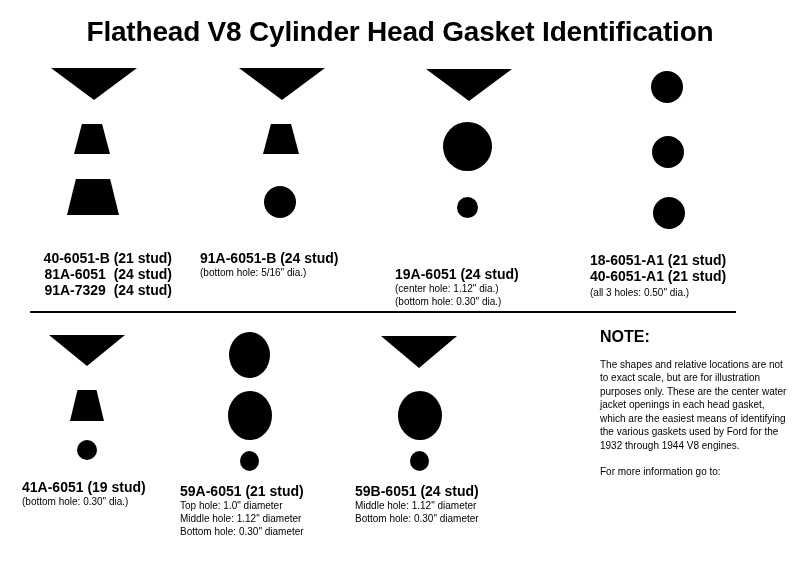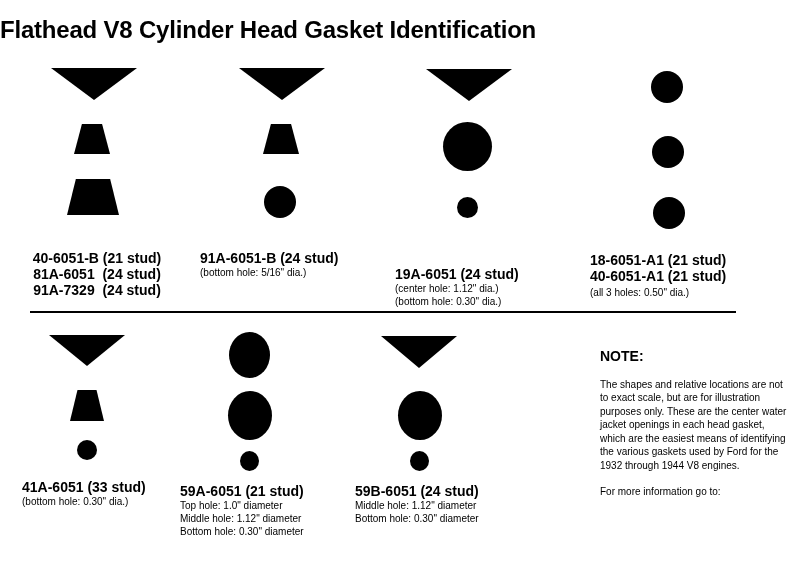--- a/index.html
+++ b/index.html
@@ -1,40 +1,40 @@
 <!DOCTYPE html>
 <html><head>
 <meta charset="utf-8">
 <style>
   html, body { margin:0; padding:0; background:#ffffff; }
   body { width:800px; height:564px; position:relative; overflow:hidden; font-family:"Liberation Sans", sans-serif; color:#000; }
-  .title { position:absolute; top:16px; left:0; width:800px; text-align:left; font-weight:bold; font-size:24px; letter-spacing:-0.2px; }
+  .title { position:absolute; top:16px; left:0; width:800px; text-align:center; font-weight:bold; font-size:28px; letter-spacing:-0.2px; }
   .tri { position:absolute; width:0; height:0; border-style:solid; border-color:#000 transparent transparent transparent; }
   .trap { position:absolute; background:#000; }
   .circ { position:absolute; background:#000; border-radius:50%; }
   .label { position:absolute; }
   .pn { font-weight:bold; font-size:14px; line-height:16px; white-space:pre; }
   .sub { font-size:10px; line-height:13px; white-space:pre; }
   .divider { position:absolute; left:30px; top:311px; width:706px; height:2px; background:#000; }
   .note { position:absolute; left:600px; top:330px; width:190px; font-size:10px; line-height:13.5px; }
-  .note-title { font-weight:bold; font-size:14px; margin-bottom:14px;margin-top:20px; }
+  .note-title { font-weight:bold; font-size:16px; margin-bottom:14px; }
   .note-body { margin-bottom:13px; }
   .note-link { font-weight:bold; font-style:italic; margin-top:8px; }
 </style>
 </head>
 <body>
 
 <div class="title">Flathead V8 Cylinder Head Gasket Identification</div>
 
 <div>
   <div class="tri" style="left:51px;top:68px;border-width:32px 43px 0 43px;"></div>
   <div class="trap" style="left:74px;top:124px;width:36px;height:30px;clip-path:polygon(22% 0,78% 0,100% 100%,0 100%);"></div>
   <div class="trap" style="left:67px;top:179px;width:52px;height:36px;clip-path:polygon(17% 0,83% 0,100% 100%,0 100%);"></div>
 </div>
-<div class="label" style="left:22px;top:250px;width:150px;text-align:center;">
+<div class="label" style="left:22px;top:250px;width:150px;text-align:right;">
   <div class="pn">40-6051-B (21 stud)</div>
   <div class="pn">81A-6051  (24 stud)</div>
   <div class="pn">91A-7329  (24 stud)</div>
 </div>
 
 <div>
   <div class="tri" style="left:239px;top:68px;border-width:32px 43px 0 43px;"></div>
   <div class="trap" style="left:263px;top:124px;width:36px;height:30px;clip-path:polygon(22% 0,78% 0,100% 100%,0 100%);"></div>
   <div class="circ" style="left:264px;top:186px;width:32px;height:32px;"></div>
 </div>
@@ -66,21 +66,21 @@
 </div>
 
 <div class="divider"></div>
 
 <div>
   <div class="tri" style="left:49px;top:335px;border-width:31px 38px 0 38px;"></div>
   <div class="trap" style="left:70px;top:390px;width:34px;height:31px;clip-path:polygon(22% 0,78% 0,100% 100%,0 100%);"></div>
   <div class="circ" style="left:77px;top:440px;width:20px;height:20px;"></div>
 </div>
 <div class="label" style="left:22px;top:479px;width:150px;">
-  <div class="pn">41A-6051 (33 stud)</div>
+  <div class="pn">41A-6051 (19 stud)</div>
   <div class="sub">(bottom hole: 0.30" dia.)</div>
 </div>
 
 <div>
   <div class="circ" style="left:229px;top:332px;width:41px;height:46px;"></div>
   <div class="circ" style="left:228px;top:391px;width:44px;height:49px;"></div>
   <div class="circ" style="left:240px;top:451px;width:19px;height:20px;"></div>
 </div>
 <div class="label" style="left:180px;top:483px;width:140px;">
   <div class="pn">59A-6051 (21 stud)</div>

